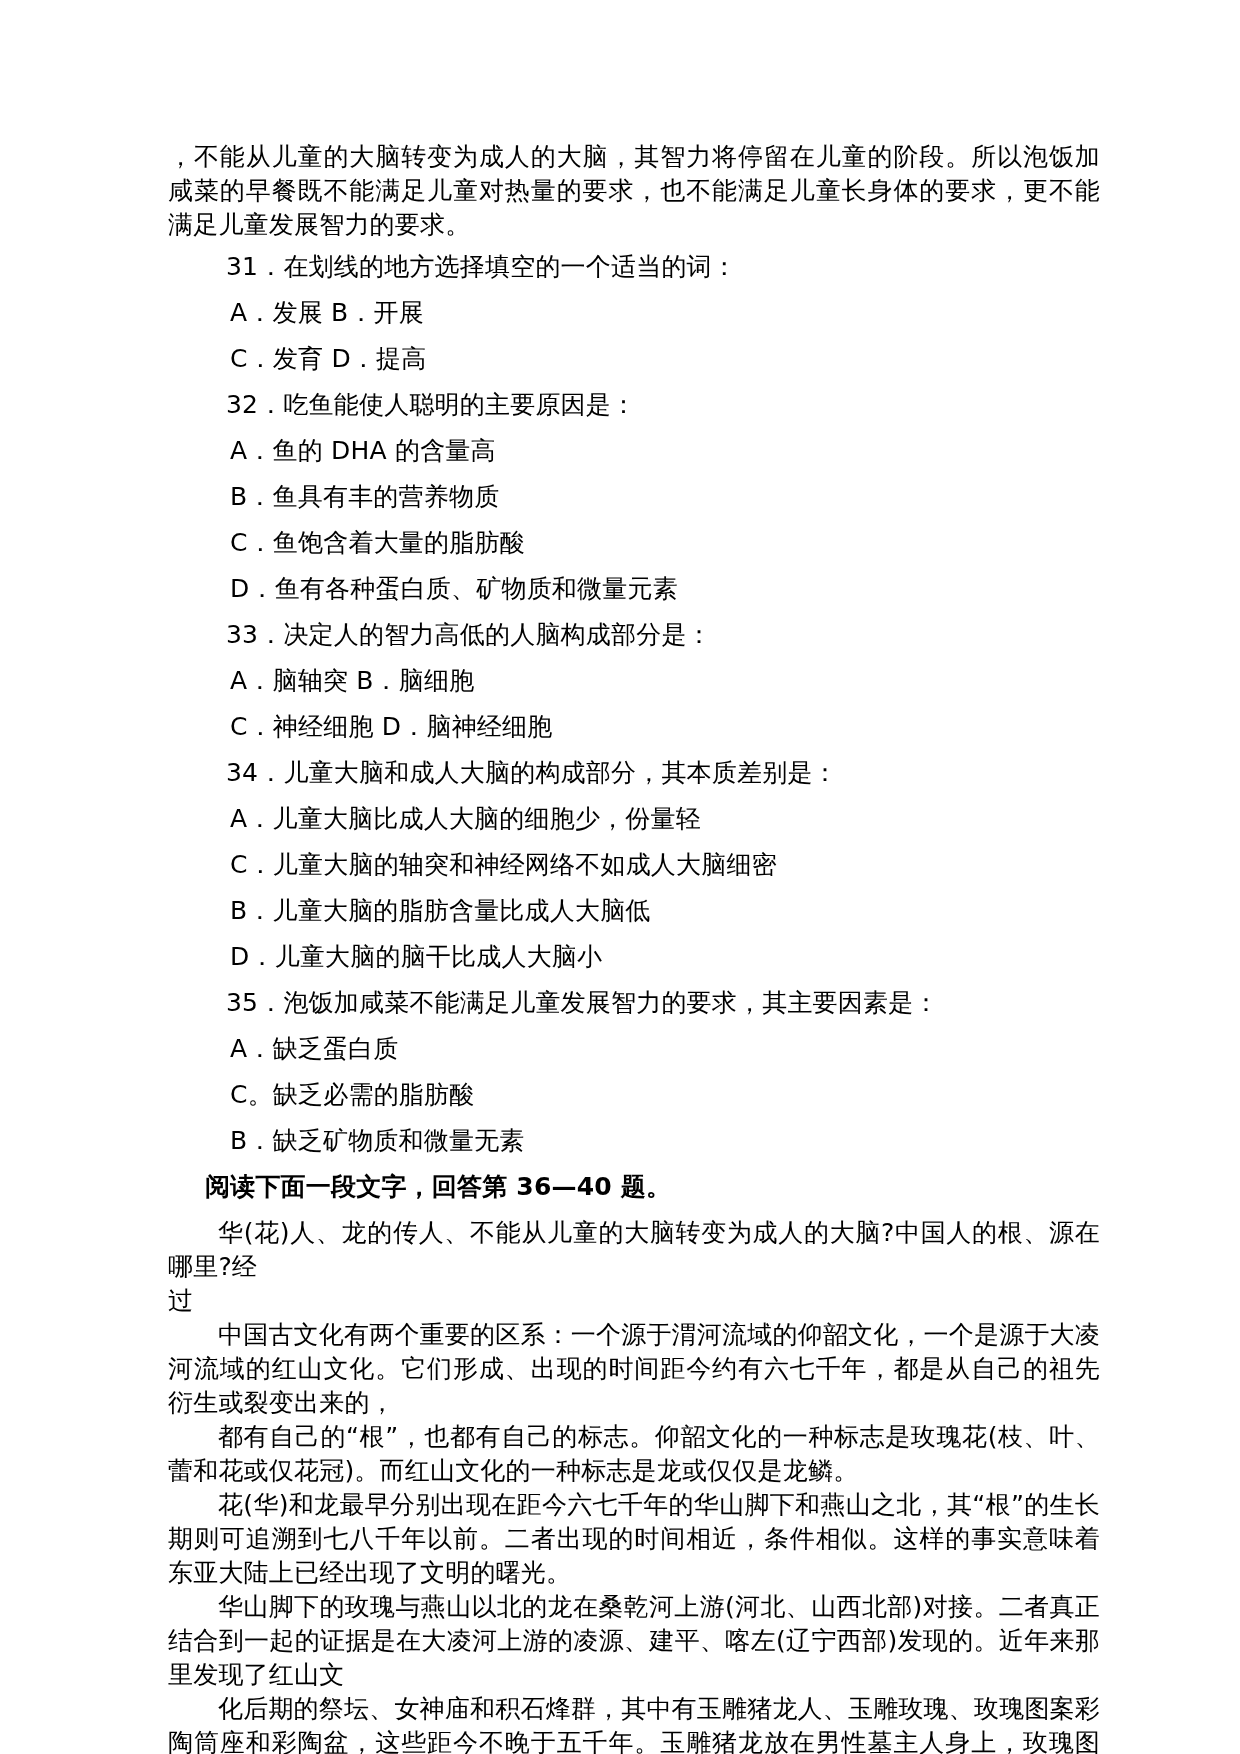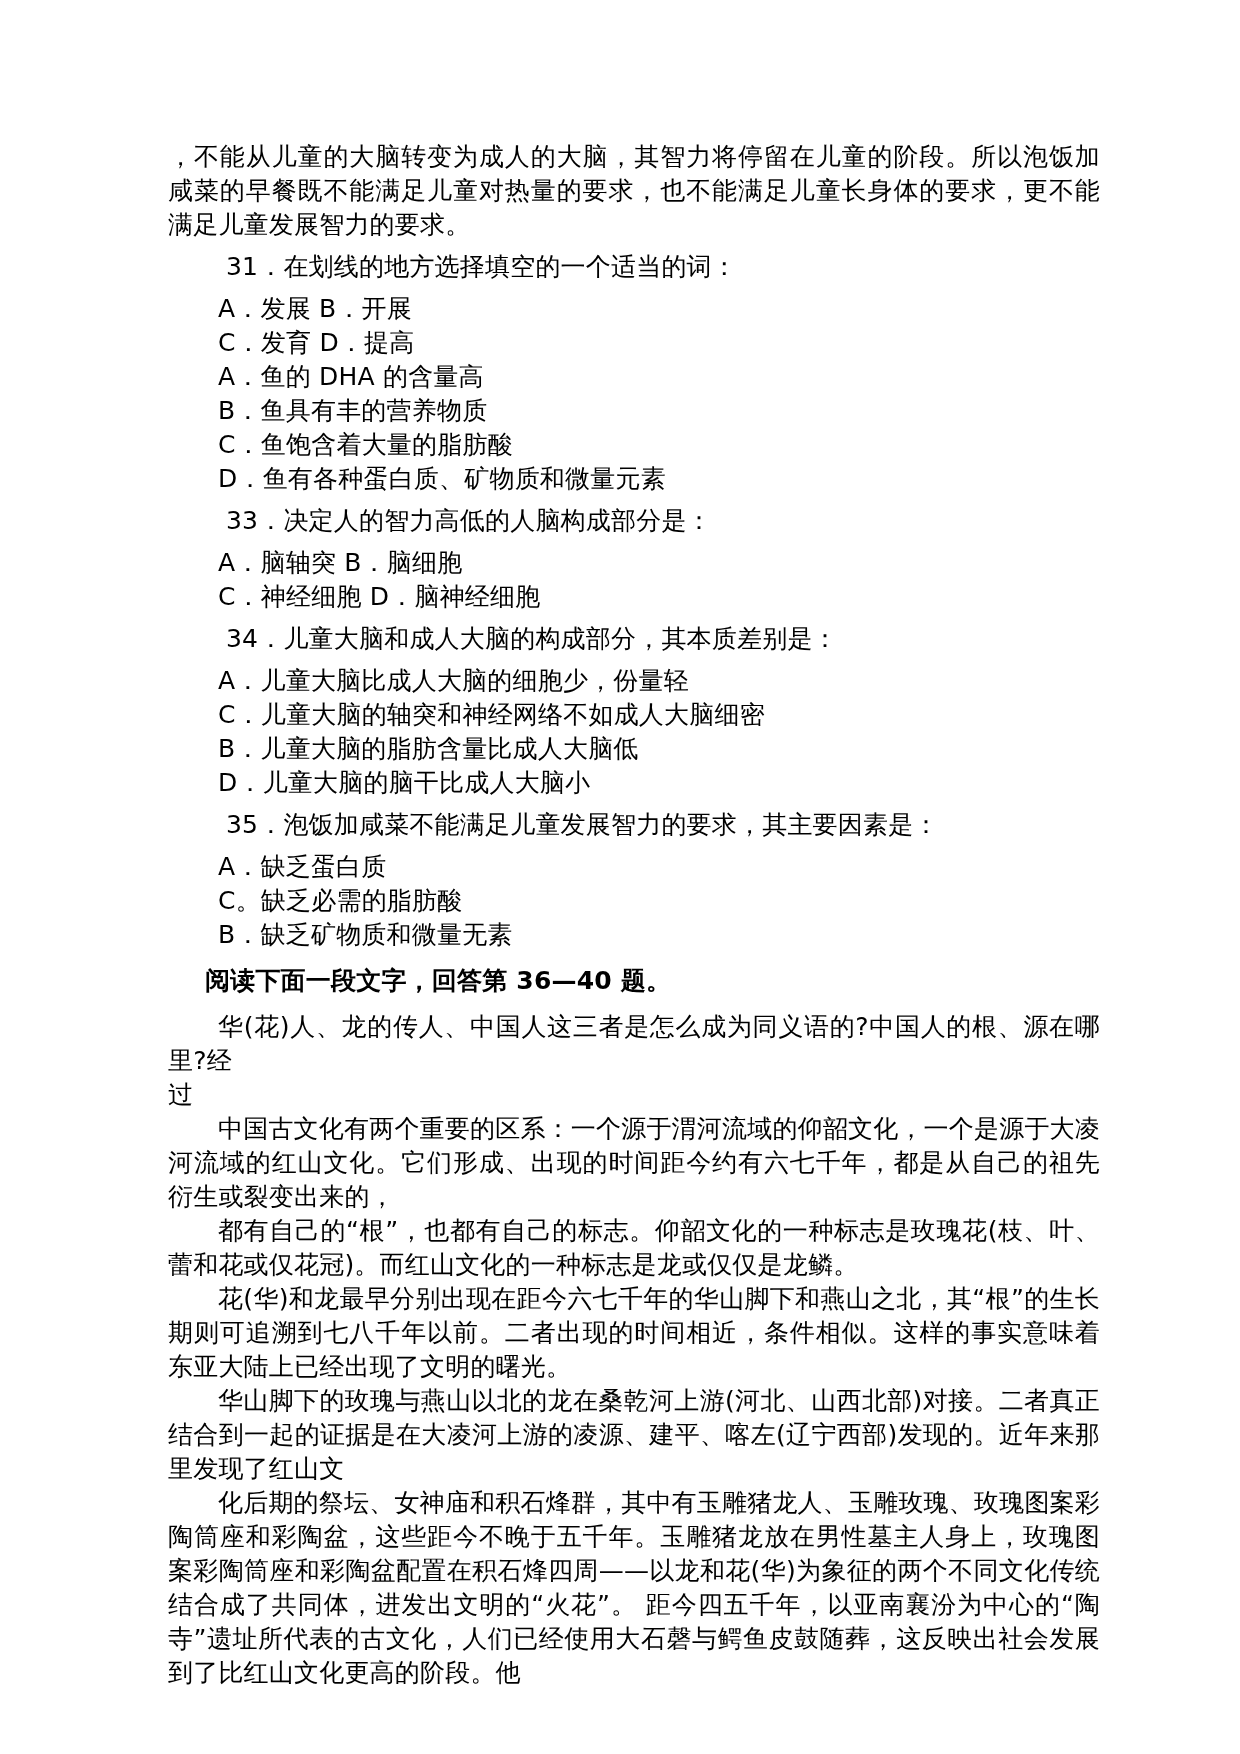--- a/index.html
+++ b/index.html
@@ -40,21 +40,21 @@
   .p-indent-1 {
     margin: 12px;
     text-indent: 1em;
     font-weight: bold;
   }
   .q-line {
     margin: 8px;
     text-indent: 2em;
   }
   .opt-line {
-    margin: 0;
+    margin: 12px;
     text-indent: 2em;
   }
   .block {
     margin: 0;
   }
 </style>
 </head>
 <body>
 
 <div class="page">
@@ -62,20 +62,21 @@
 
     <p class="p-flush">，不能从儿童的大脑转变为成人的大脑，其智力将停留在儿童的阶段。所以泡饭加咸菜的早餐既不能满足儿童对热量的要求，也不能满足儿童长身体的要求，更不能满足儿童发展智力的要求。</p>
 
     <div class="block">
       <p class="q-line">31．在划线的地方选择填空的一个适当的词：</p>
       <p class="opt-line">A．发展 B．开展</p>
       <p class="opt-line">C．发育 D．提高</p>
     </div>
 
     <div class="block">
+      <p class="q-line">32．吃鱼能使人聪明的主要原因是：</p>
       <p class="opt-line">A．鱼的 DHA 的含量高</p>
       <p class="opt-line">B．鱼具有丰的营养物质</p>
       <p class="opt-line">C．鱼饱含着大量的脂肪酸</p>
       <p class="opt-line">D．鱼有各种蛋白质、矿物质和微量元素</p>
     </div>
 
     <div class="block">
       <p class="q-line">33．决定人的智力高低的人脑构成部分是：</p>
       <p class="opt-line">A．脑轴突 B．脑细胞</p>
       <p class="opt-line">C．神经细胞 D．脑神经细胞</p>
@@ -92,21 +93,21 @@
     <div class="block">
       <p class="q-line">35．泡饭加咸菜不能满足儿童发展智力的要求，其主要因素是：</p>
       <p class="opt-line">A．缺乏蛋白质</p>
       <p class="opt-line">C。缺乏必需的脂肪酸</p>
       <p class="opt-line">B．缺乏矿物质和微量无素</p>
     </div>
 
     <p class="p-indent-1">阅读下面一段文字，回答第 36—40 题。</p>
 
     <div class="block">
-      <p class="p-indent">华(花)人、龙的传人、中国人这三者是怎么成为同义语的?中国人的根、源在哪里?经</p>
+      <p class="p-indent">华(花)人、龙的传人、不能从儿童的大脑转变为成人的大脑?中国人的根、源在哪里?经</p>
       <p class="p-flush">过</p>
       <p class="p-indent">中国古文化有两个重要的区系：一个源于渭河流域的仰韶文化，一个是源于大凌河流域的红山文化。它们形成、出现的时间距今约有六七千年，都是从自己的祖先衍生或裂变出来的，</p>
       <p class="p-indent">都有自己的“根”，也都有自己的标志。仰韶文化的一种标志是玫瑰花(枝、叶、蕾和花或仅花冠)。而红山文化的一种标志是龙或仅仅是龙鳞。</p>
       <p class="p-indent">花(华)和龙最早分别出现在距今六七千年的华山脚下和燕山之北，其“根”的生长期则可追溯到七八千年以前。二者出现的时间相近，条件相似。这样的事实意味着东亚大陆上已经出现了文明的曙光。</p>
       <p class="p-indent">华山脚下的玫瑰与燕山以北的龙在桑乾河上游(河北、山西北部)对接。二者真正结合到一起的证据是在大凌河上游的凌源、建平、喀左(辽宁西部)发现的。近年来那里发现了红山文</p>
       <p class="p-indent">化后期的祭坛、女神庙和积石烽群，其中有玉雕猪龙人、玉雕玫瑰、玫瑰图案彩陶筒座和彩陶盆，这些距今不晚于五千年。玉雕猪龙放在男性墓主人身上，玫瑰图案彩陶筒座和彩陶盆配置在积石烽四周——以龙和花(华)为象征的两个不同文化传统结合成了共同体，进发出文明的“火花”。 距今四五千年，以亚南襄汾为中心的“陶寺”遗址所代表的古文化，人们已经使用大石磬与鳄鱼皮鼓随葬，这反映出社会发展到了比红山文化更高的阶段。他</p>
     </div>
 
   </div>
 </div>

